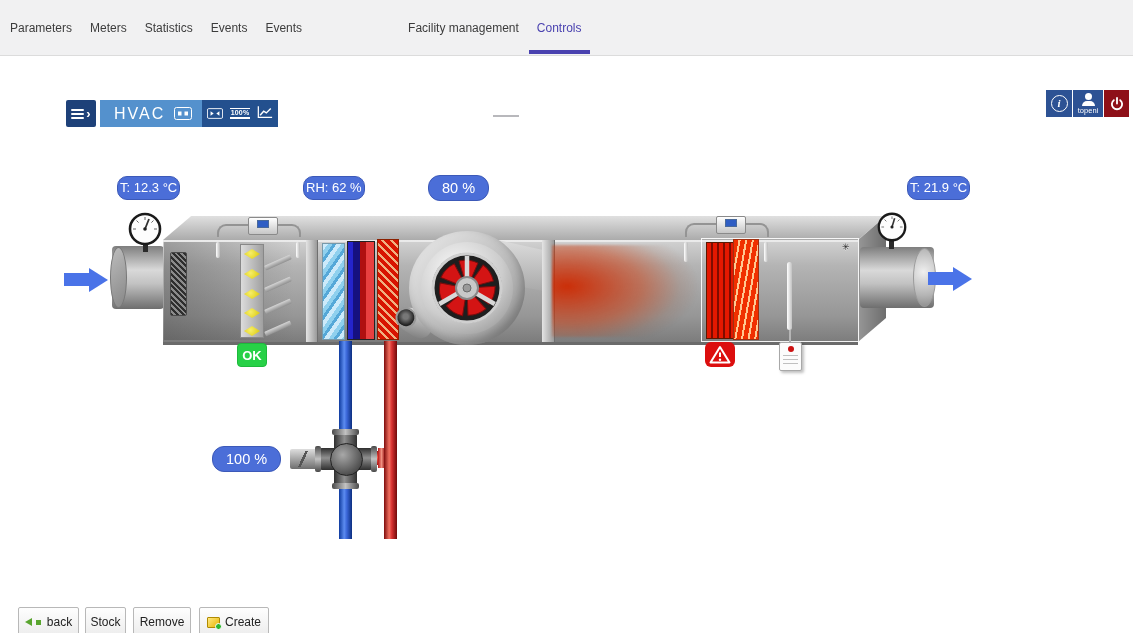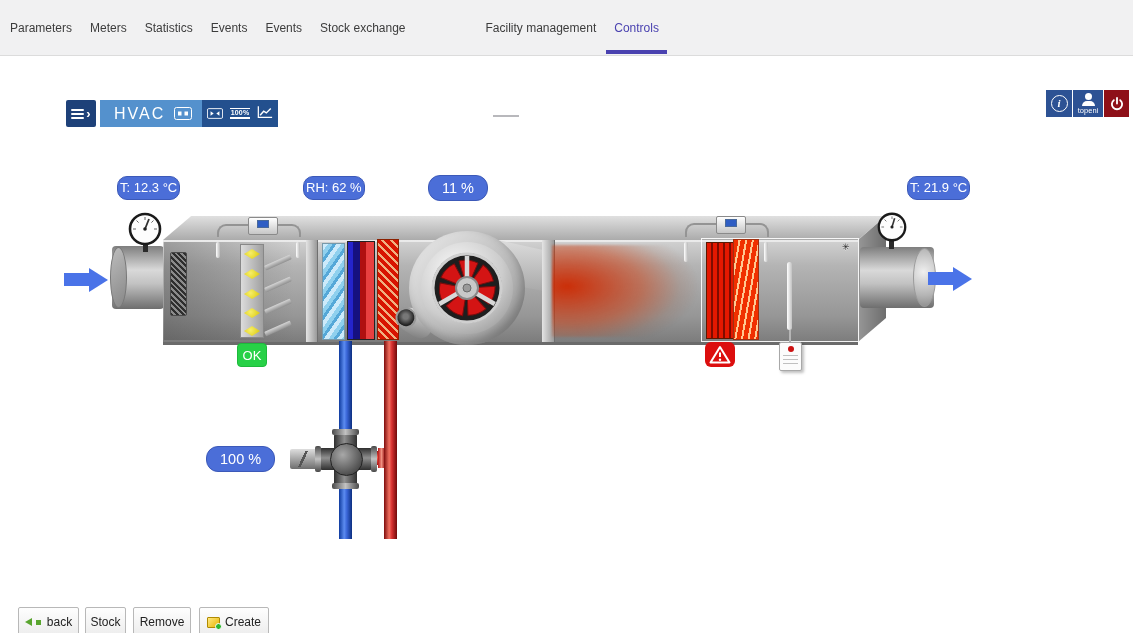--- a/index.html
+++ b/index.html
@@ -11,21 +11,21 @@
   
   #navbar{
     position:absolute;left:0;top:0;width:1133px;height:56px;
     background:#f1f1f2;border-bottom:1px solid #dcdcdc;
     display:flex;align-items:stretch;padding-left:10px;box-sizing:border-box;
   }
   .tab{
     position:relative;display:flex;align-items:center;
     margin-right:18px;font-size:12px;color:#3c3c3c;cursor:pointer;white-space:nowrap;
   }
-  .tab.group2{margin-left:62px;}
+  .tab.group2{margin-left:88px;}
   .tab.active{color:#4a42b0;}
   .tab.active::after{
     content:"";position:absolute;left:-8px;right:-8px;bottom:1px;height:4px;background:#4a42b0;
   }
   
   #menu-btn{position:absolute;left:66px;top:100px;width:30px;height:27px;background:#1e4179;border-radius:2px;
     display:flex;align-items:center;justify-content:center;gap:2px;cursor:pointer;}
   #menu-btn .bars{display:flex;flex-direction:column;gap:2px;}
   #menu-btn .bars i{display:block;width:13px;height:2px;background:#fff;border-radius:1px;}
   #menu-btn .chev{color:#fff;font-size:13px;font-weight:bold;line-height:1;margin-top:-1px;}
@@ -50,21 +50,21 @@
   #power-btn{position:absolute;left:1104px;top:90px;width:25px;height:27px;background:#8e1018;
     display:flex;align-items:center;justify-content:center;cursor:pointer;}
   
   .chip{position:absolute;background:#4b6ed8;border:1px solid #3c59b8;color:#fff;
     border-radius:10px;font-size:13px;height:22px;line-height:22px;padding:0 2px;cursor:pointer;}
   .chip.big{font-size:14.5px;height:24px;line-height:24px;border-radius:12px;padding:0 13px;}
   #chip-supply{left:117px;top:176px;}
   #chip-rh{left:303px;top:176px;}
   #chip-fan{left:428px;top:175px;}
   #chip-exhaust{left:907px;top:176px;}
-  #chip-valve{left:206px;top:446px;}
+  #chip-valve{left:212px;top:446px;}
   
   #ahu-top{position:absolute;left:163px;top:216px;width:723px;height:24px;
     background:linear-gradient(180deg,#e0e0e0,#ababab);
     clip-path:polygon(0 100%,3.9% 0,100% 0,96.1% 100%);}
   #ahu-side{position:absolute;left:858px;top:216px;width:28px;height:126px;
     background:linear-gradient(90deg,#979797,#6d6d6d);
     clip-path:polygon(0 19%,100% 0,100% 81%,0 100%);}
   #ahu-front{position:absolute;left:163px;top:240px;width:695px;height:102px;
     background:linear-gradient(180deg,#d2d2d2,#b4b4b4 25%,#969696 75%,#7c7c7c);
     border-bottom:3px solid #6b6b6b;box-sizing:content-box;}
@@ -124,21 +124,21 @@
   #probe{position:absolute;left:787px;top:262px;width:5px;height:68px;border-radius:3px;
     background:linear-gradient(90deg,#ffffff,#c2c2c2);}
   #probe-stem{position:absolute;left:789px;top:330px;width:2px;height:13px;background:#b5b5b5;}
   #thermostat{position:absolute;left:779px;top:342px;width:21px;height:27px;background:#fcfcfc;
     border:1px solid #a8a8a8;border-radius:2px;box-shadow:2px 2px 3px rgba(0,0,0,.25);}
   #thermostat .t-dot{width:6px;height:6px;border-radius:50%;background:#cc1111;margin:3px auto 2px;}
   #thermostat .t-line{height:1px;background:#c0c0c0;margin:3px 3px 0;}
   #unit-fan-glyph{position:absolute;left:842px;top:242px;font-size:9px;color:#2a2a2a;
     text-shadow:0 1px 0 rgba(255,255,255,.5);}
   #ok-badge{position:absolute;left:237px;top:343px;width:28px;height:22px;background:#27d147;border:1px solid #1eb93c;
-    border-radius:4px;color:#fff;font-size:13px;display:flex;align-items:center;justify-content:center;cursor:pointer;}
+    border-radius:4px;color:#fff;font-size:13px;display:flex;align-items:center;justify-content:center;cursor:pointer;font-weight:bold;}
   #warn-badge{position:absolute;left:705px;top:342px;width:30px;height:25px;background:#dc0e0e;
     border-radius:6px;display:flex;align-items:center;justify-content:center;cursor:pointer;}
   .duct{position:absolute;background:linear-gradient(180deg,#7e7e7e,#d9d9d9 38%,#c2c2c2 60%,#6e6e6e);border-radius:4px;}
   #in-duct{left:112px;top:246px;width:52px;height:63px;}
   #in-duct::before{content:"";position:absolute;left:-2px;top:1px;width:15px;height:59px;border-radius:50%;
     background:linear-gradient(135deg,#bdbdbd,#868686);border:1px solid #777;}
   #out-duct{left:860px;top:247px;width:74px;height:61px;}
   #out-duct::after{content:"";position:absolute;right:-2px;top:1px;width:21px;height:57px;border-radius:50%;
     background:radial-gradient(circle at 45% 40%,#efefef,#b5b5b5 65%,#8c8c8c);border:1px solid #9a9a9a;}
   .gauge{position:absolute;z-index:6;}
@@ -192,21 +192,20 @@
 </style>
 </head>
 <body>
 
 <div id="navbar">
   <div class="tab">Parameters</div>
   <div class="tab">Meters</div>
   <div class="tab">Statistics</div>
   <div class="tab">Events</div>
   <div class="tab">Events</div>
-  <div class="tab">Stock exchange</div>
   <div class="tab group2">Facility management</div>
   <div class="tab active">Controls</div>
 </div>
 
 <div id="menu-btn">
   <span class="bars">
       <i></i>
       <i></i>
       <i></i>
     </span>
@@ -252,21 +251,21 @@
 </div>
 <div id="power-btn">
   <svg width="16" height="16" viewBox="0 0 20 20">
       <path d="M10 2.5 V9.5" stroke="#fff" stroke-width="2.3" stroke-linecap="round" fill="none"></path>
       <path d="M6 5.2 a6.4 6.4 0 1 0 8 0" fill="none" stroke="#fff" stroke-width="2.3" stroke-linecap="round"></path>
     </svg>
 </div>
 
 <div class="chip" id="chip-supply">T: 12.3 °C</div>
 <div class="chip" id="chip-rh">RH: 62 %</div>
-<div class="chip big" id="chip-fan">11 %</div>
+<div class="chip big" id="chip-fan">80 %</div>
 <div class="chip" id="chip-exhaust">T: 21.9 °C</div>
 <div class="chip big" id="chip-valve">100 %</div>
 
 <div id="ahu-top"></div>
 <div id="ahu-side"></div>
 <div class="duct" id="in-duct"></div>
 <div class="duct" id="out-duct"></div>
 <div id="ahu-front"></div>
 <div id="left-shade"></div>
 <div id="grill"></div>

